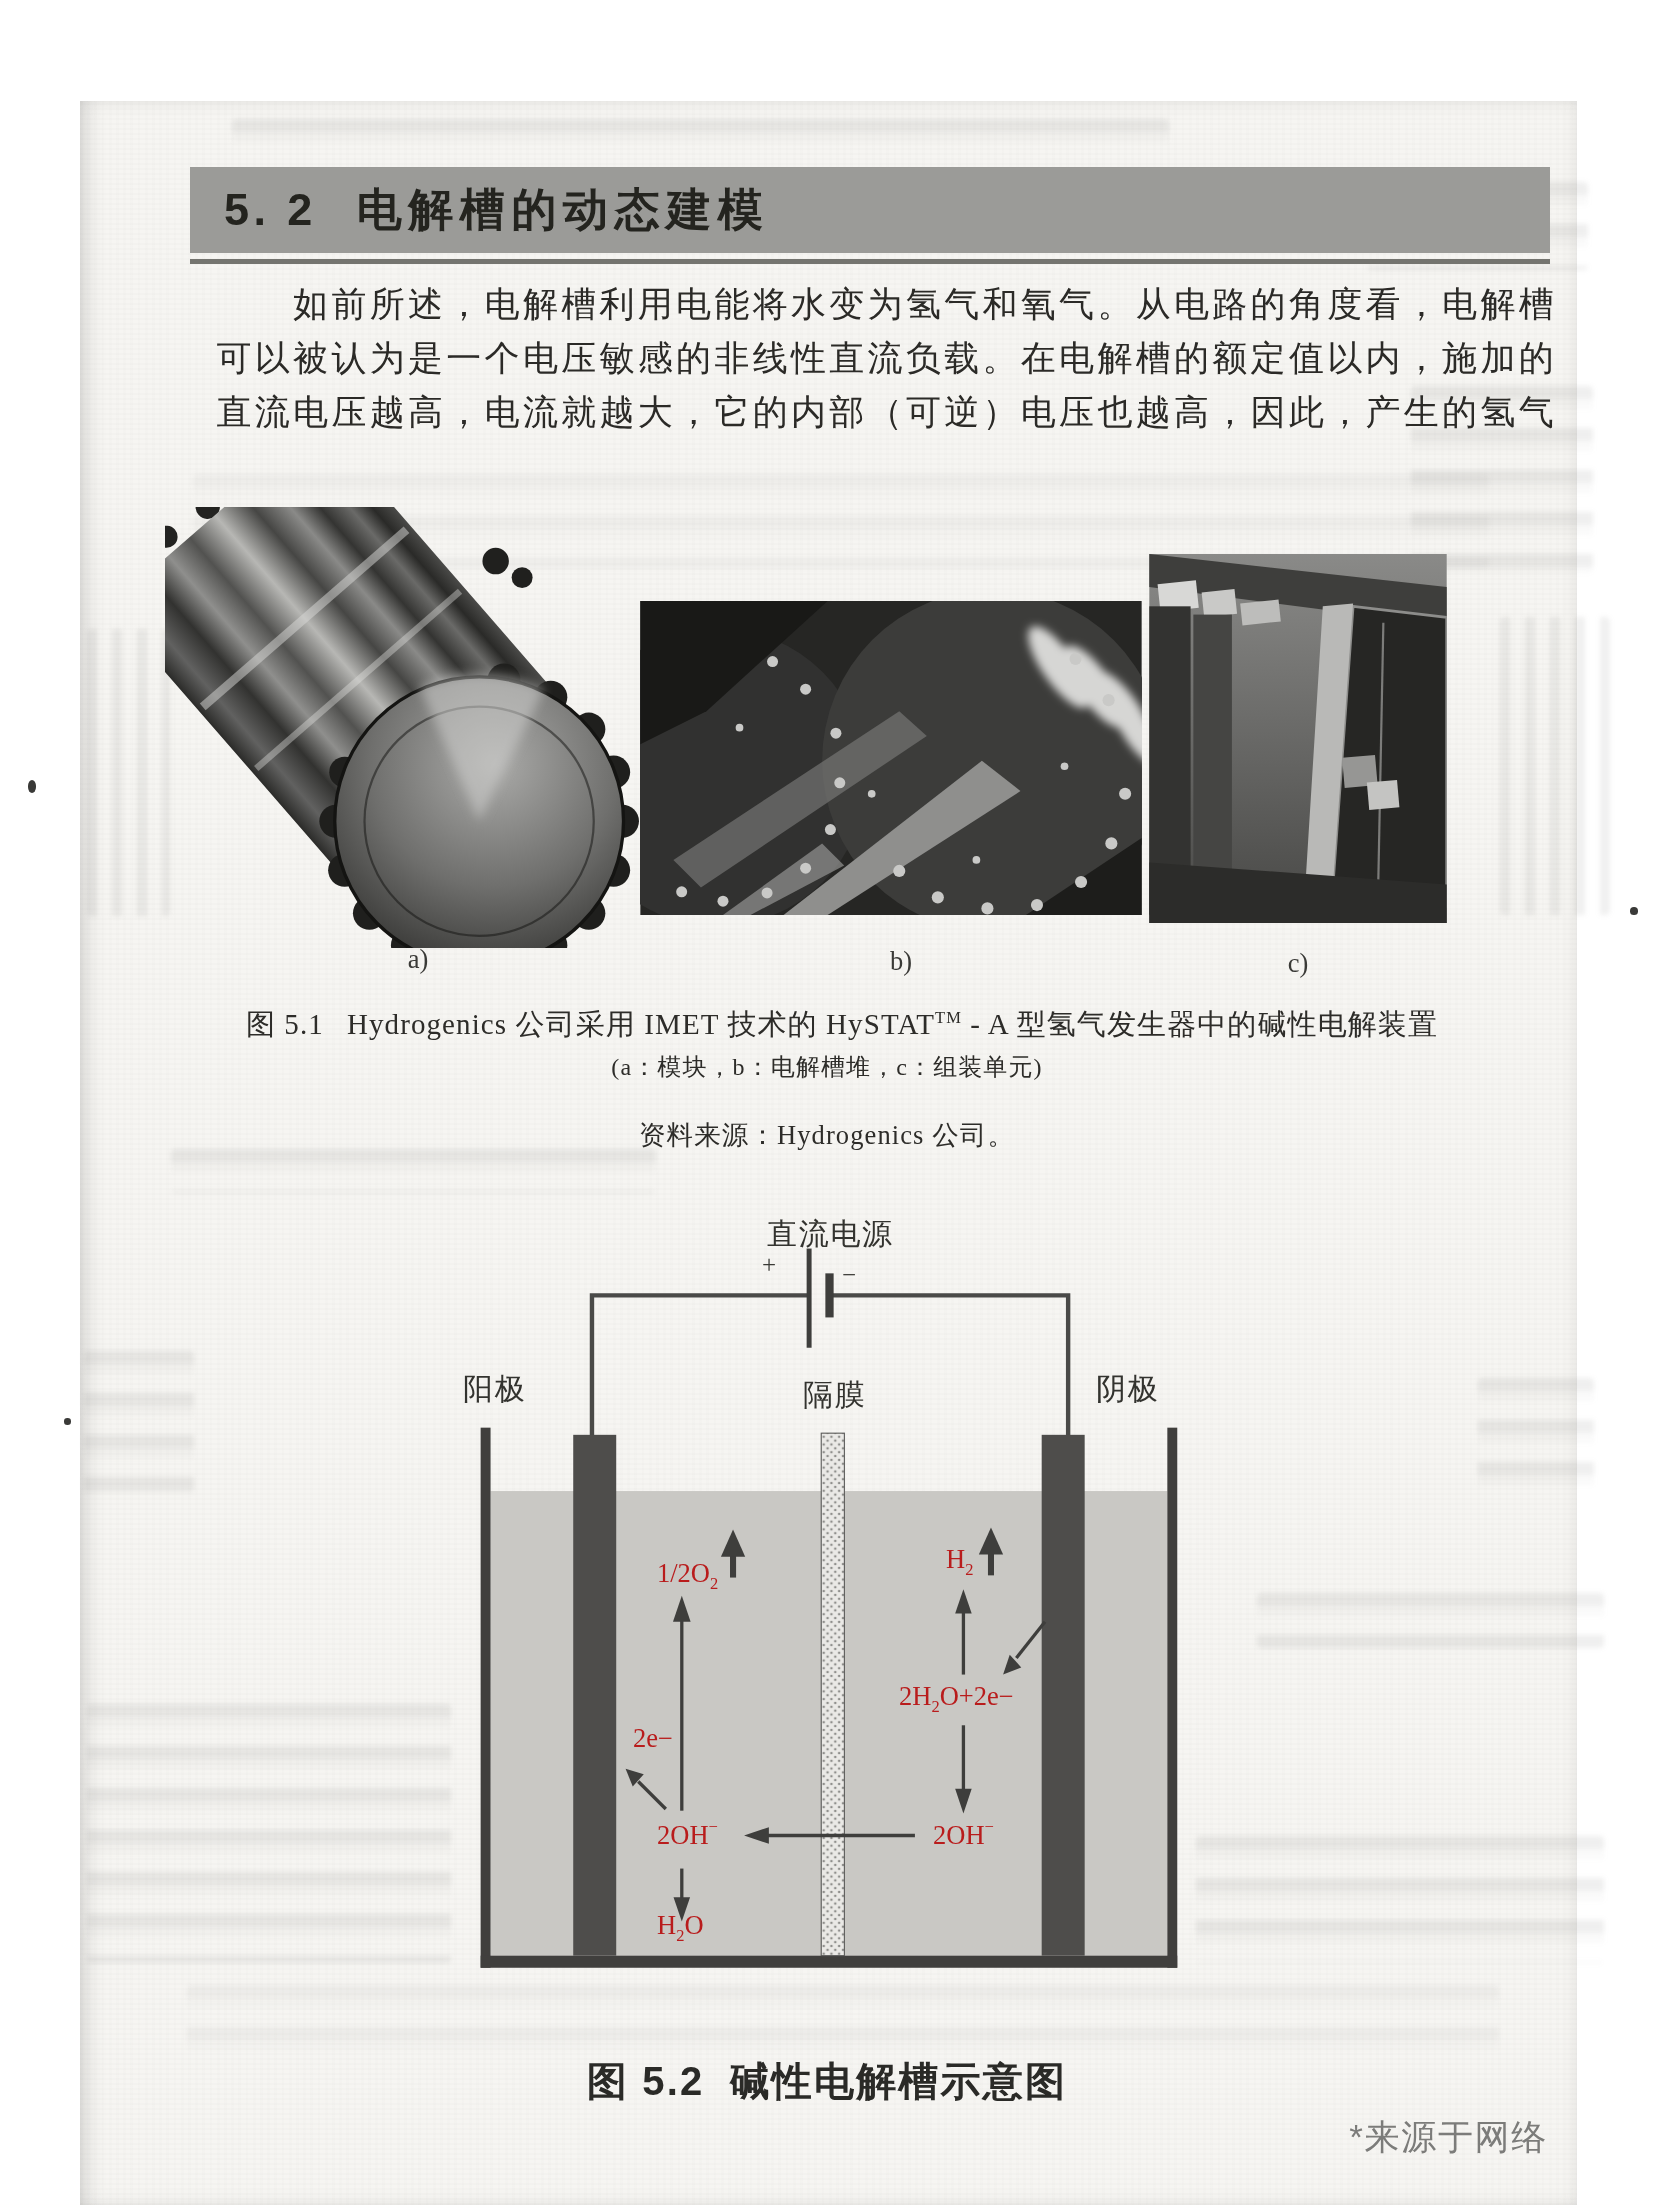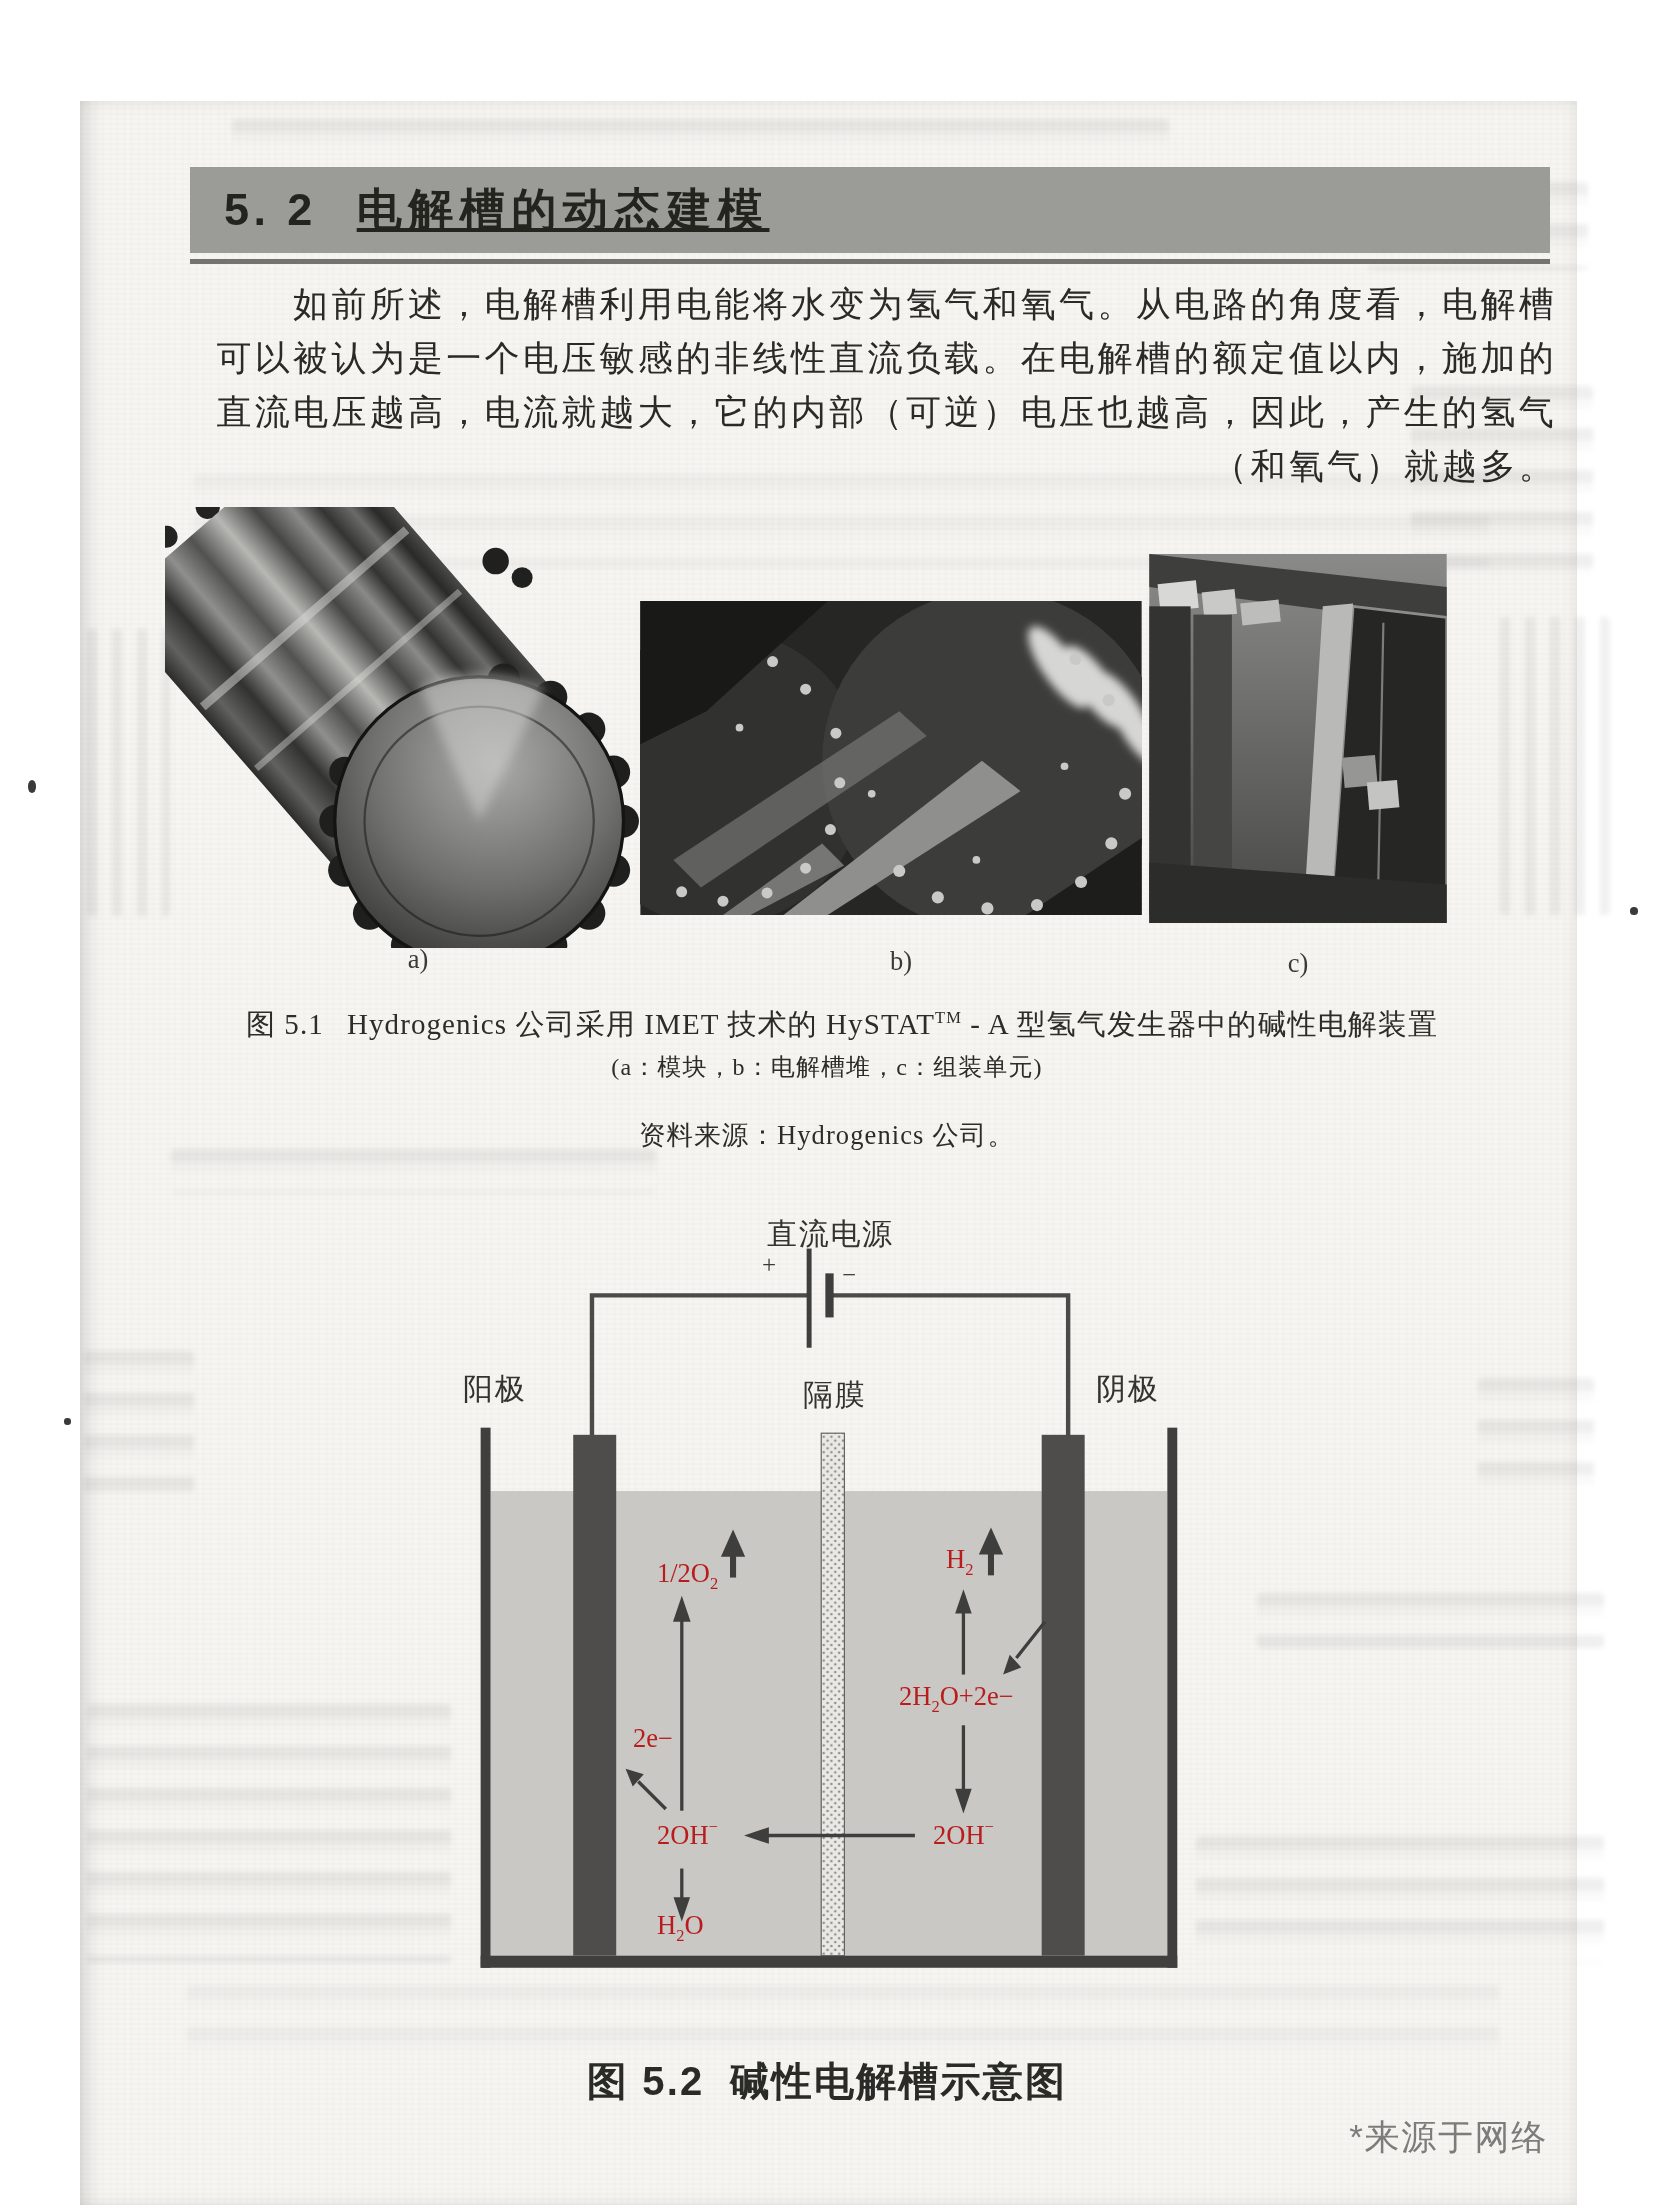--- a/index.html
+++ b/index.html
@@ -34,21 +34,21 @@
   }
   .speck{position:absolute;background:#3a3a38;border-radius:50%;}
   
   .heading-bar{
     position:absolute;left:190px;top:167px;width:1360px;height:86px;
     background:#9b9b98;display:flex;align-items:center;
     font-family:"Liberation Sans","DejaVu Sans",sans-serif;
     color:#24241f;font-weight:bold;
   }
   .heading-num{font-size:45px;margin-left:34px;letter-spacing:4.4px;}
-  .heading-title{font-size:45px;margin-left:40px;letter-spacing:6.6px;text-decoration:underline;}
+  .heading-title{font-size:45px;margin-left:40px;letter-spacing:6.6px;}
   .heading-rule{position:absolute;left:190px;top:259px;width:1360px;height:5px;background:#74746f;}
   
   .para{position:absolute;left:190px;top:278px;width:1367px;color:#2b2a27;}
   .para .line{display:block;white-space:nowrap;font-size:35px;line-height:54px;letter-spacing:3.3px;text-align:right;}
   .para .line.indent{padding-left:77px;}
   
   .photo-label{position:absolute;width:44px;text-align:center;font-size:26.5px;color:#3a3a37;}
   .cap-center{position:absolute;left:0;width:1654px;text-align:center;color:#2d2c29;}
   .cap51{top:1005px;font-size:29px;letter-spacing:1.1px;margin-left:15px;}
   .cap51 .figno{margin-right:23px;}
@@ -96,21 +96,20 @@
 <div class="heading-bar">
   <span class="heading-num">5. 2</span>
   <span class="heading-title">电解槽的动态建模</span>
 </div>
 <div class="heading-rule"></div>
 
 <div class="para">
   <span class="line indent">如前所述，电解槽利用电能将水变为氢气和氧气。从电路的角度看，电解槽</span>
   <span class="line">可以被认为是一个电压敏感的非线性直流负载。在电解槽的额定值以内，施加的</span>
   <span class="line">直流电压越高，电流就越大，它的内部（可逆）电压也越高，因此，产生的氢气</span>
-  <span class="line">（和氧气）就越多。</span>
 </div>
 
 <svg class="abs" style="left:165px;top:507px;" width="496" height="441" viewBox="0 0 900 800">
   <defs>
     <linearGradient id="bodyGrad" x1="0" y1="0" x2="0" y2="1">
       <stop offset="0" stop-color="#4a4a48"></stop>
         <stop offset=".06" stop-color="#2a2a28"></stop>
       <stop offset=".12" stop-color="#6a6a68"></stop>
         <stop offset=".2" stop-color="#343432"></stop>
       <stop offset=".28" stop-color="#8a8a88"></stop>

